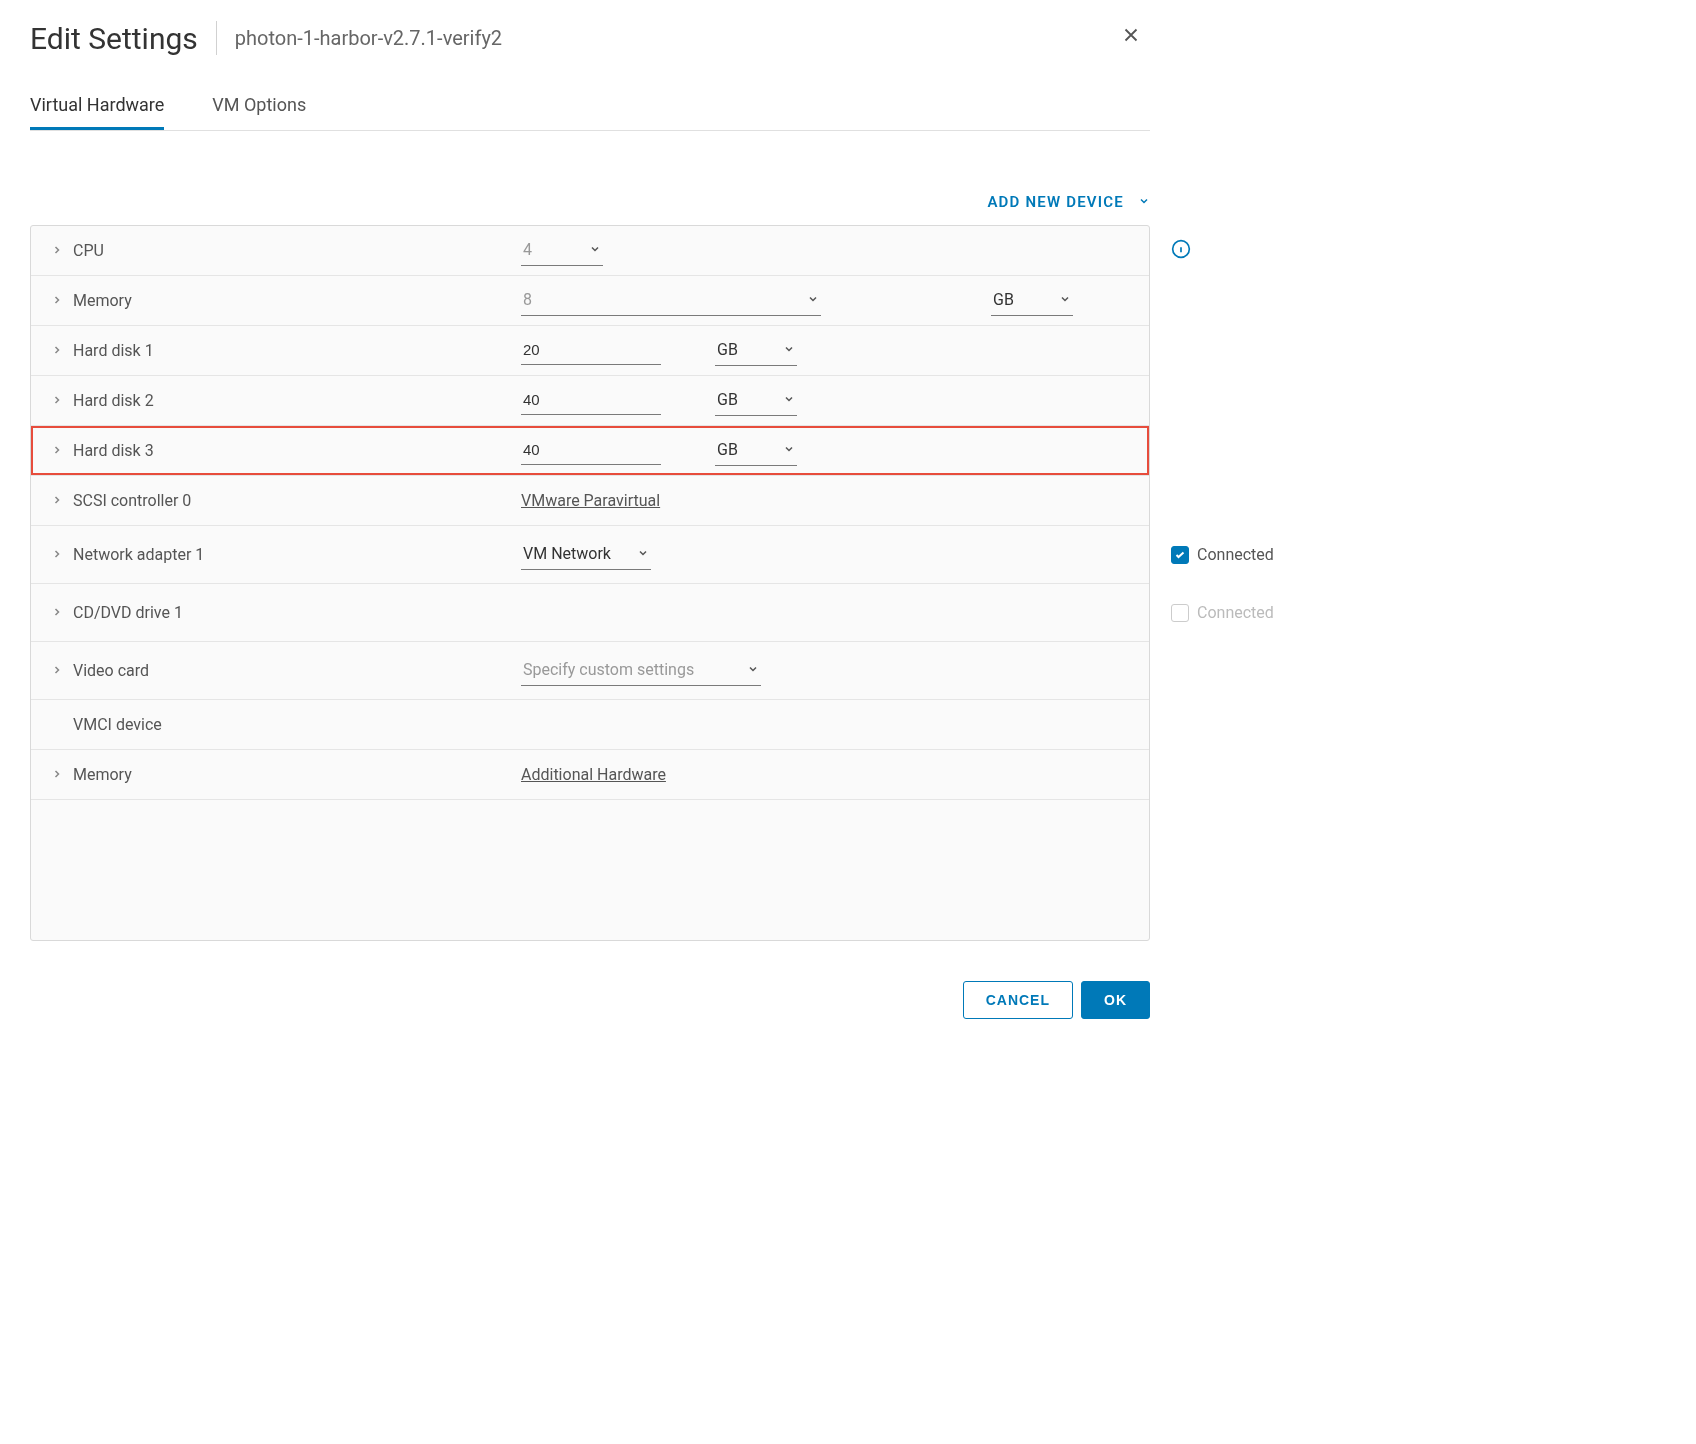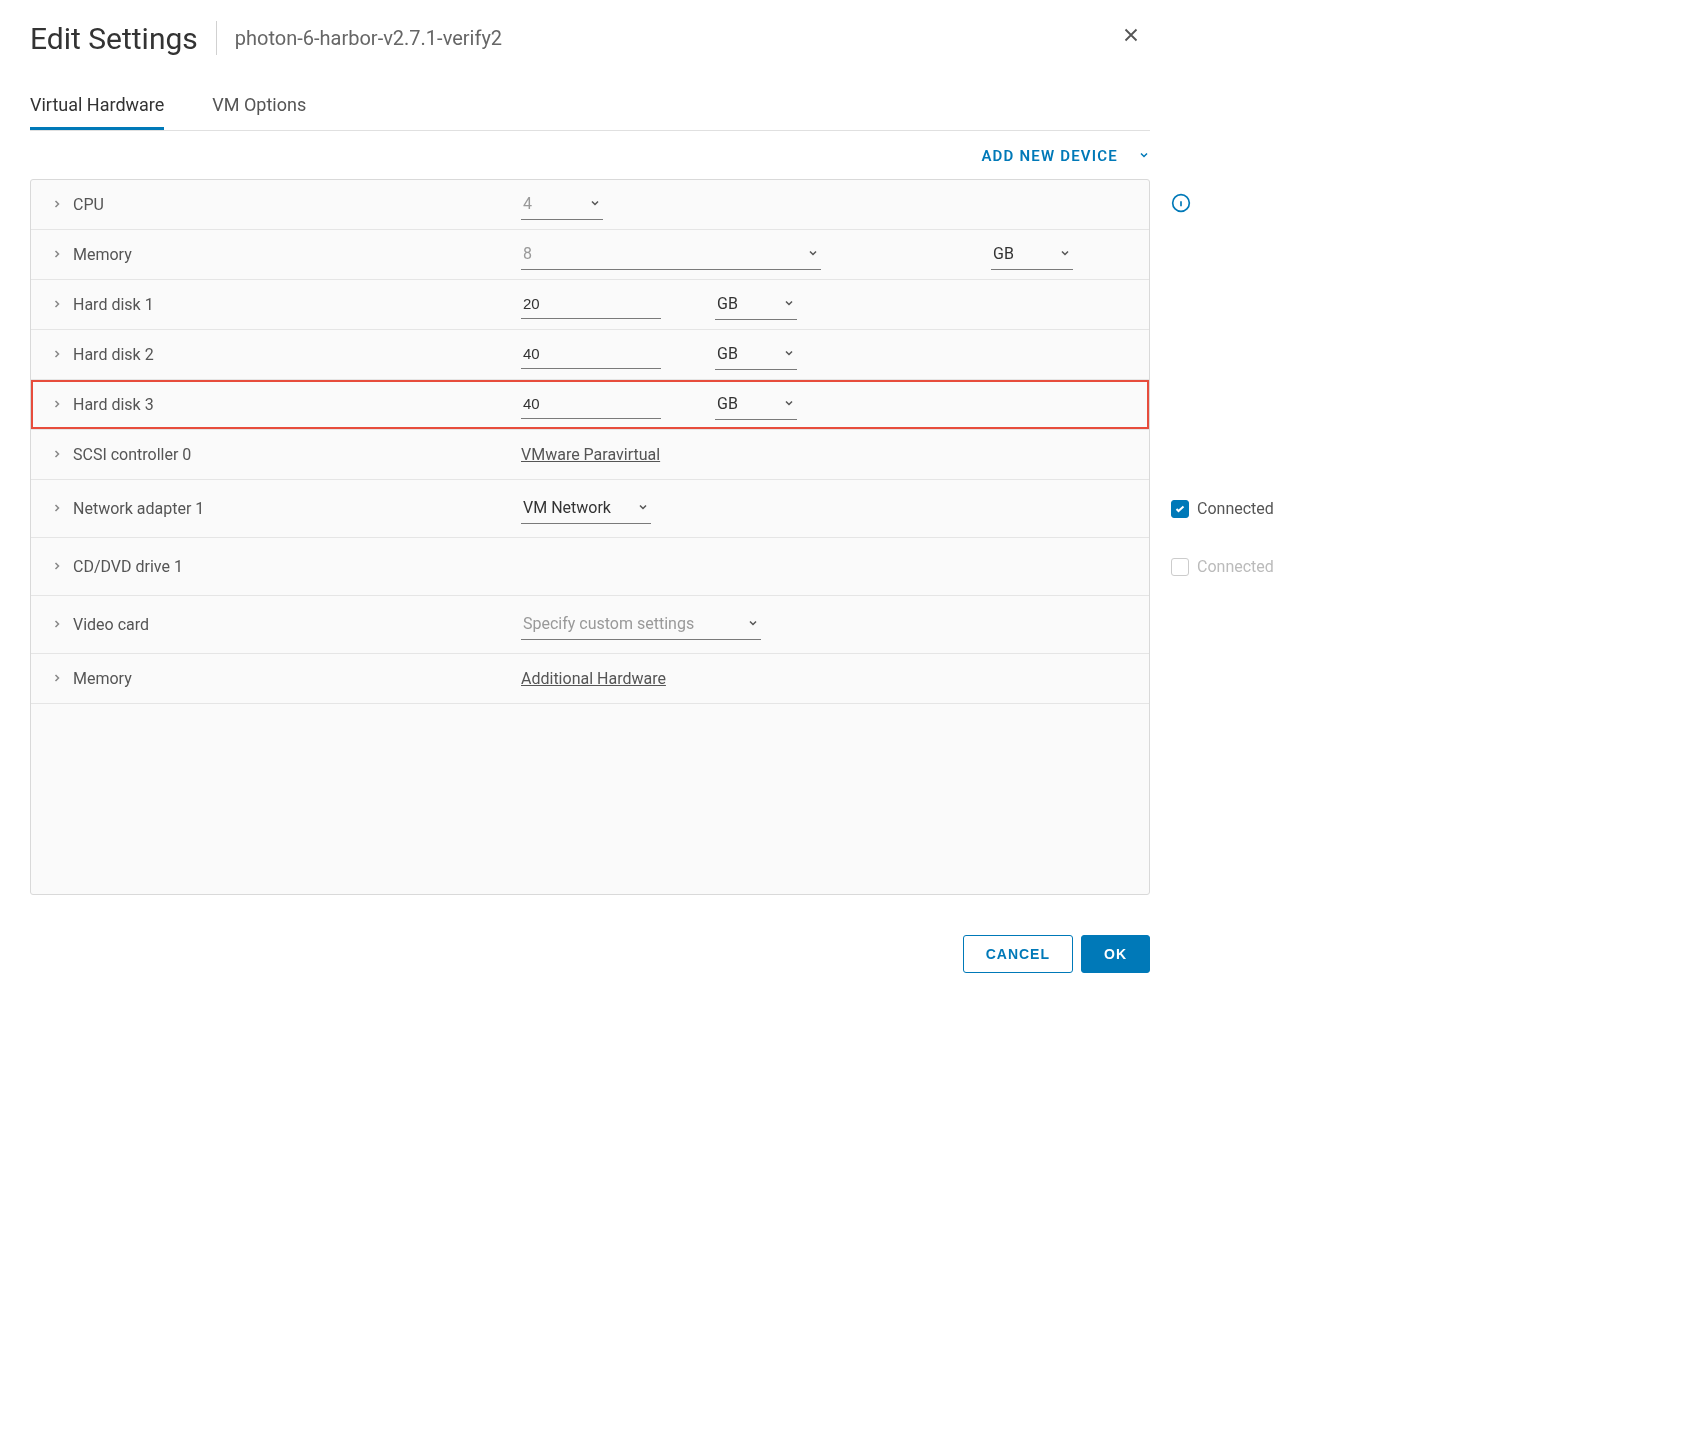--- a/index.html
+++ b/index.html
@@ -76,21 +76,22 @@
   padding: 14px 0 14px 0;
 }
 .add-device {
   color: #0079b8;
   font-size: 15px;
   font-weight: 600;
   letter-spacing: 1.2px;
   cursor: pointer;
   display: inline-flex;
   align-items: center;
-  gap: 20px;
+  gap: 14px;
+  margin-top: 46px;
 }
 .chev-down { display:inline-block; }
 .chev-down svg { width: 12px; height: 12px; }
 
 .panel {
   border: 1px solid #d9d9d9;
   border-radius: 3px;
   background: #fafafa;
   height: 716px;
   display: flex;
@@ -204,21 +205,21 @@
 </style>
 </head>
 <body>
 
 <div class="dialog">
 
   <div class="header">
     <div class="header-left">
       <div class="title">Edit Settings</div>
       <div class="divider-v"></div>
-      <div class="subtitle">photon-6-harbor-v2.7.1-verify2</div>
+      <div class="subtitle">photon-1-harbor-v2.7.1-verify2</div>
     </div>
     <button class="close-btn">
       <span>
         <svg viewBox="0 0 24 24" fill="none" stroke="currentColor" stroke-width="2">
             <path d="M6 6l12 12M6 18L18 6"></path>
           </svg>
       </span>
     </button>
   </div>
 
@@ -419,20 +420,29 @@
           <span>Specify custom settings</span>
           <span class="chev-down"><svg viewBox="0 0 24 24" fill="none" stroke="currentColor" stroke-width="3">
                 <path d="M6 9l6 6 6-6"></path>
               </svg></span>
         </div>
       </div>
       <div class="extra-cell"></div>
       <div class="icon-cell"></div>
     </div>
 
+    <div class="row">
+      <div class="label-cell">
+        <span class="chev-spacer"></span>
+        <span>VMCI device</span>
+      </div>
+      <div class="value-cell"></div>
+      <div class="extra-cell"></div>
+      <div class="icon-cell"></div>
+    </div>
 
     <div class="row">
       <div class="label-cell">
         <span class="chev-right"><svg viewBox="0 0 24 24" fill="none" stroke="currentColor" stroke-width="3">
               <path d="M9 6l6 6-6 6"></path>
             </svg></span>
         <span>Memory</span>
       </div>
       <div class="value-cell">
         <span class="static-text">Additional Hardware</span>

